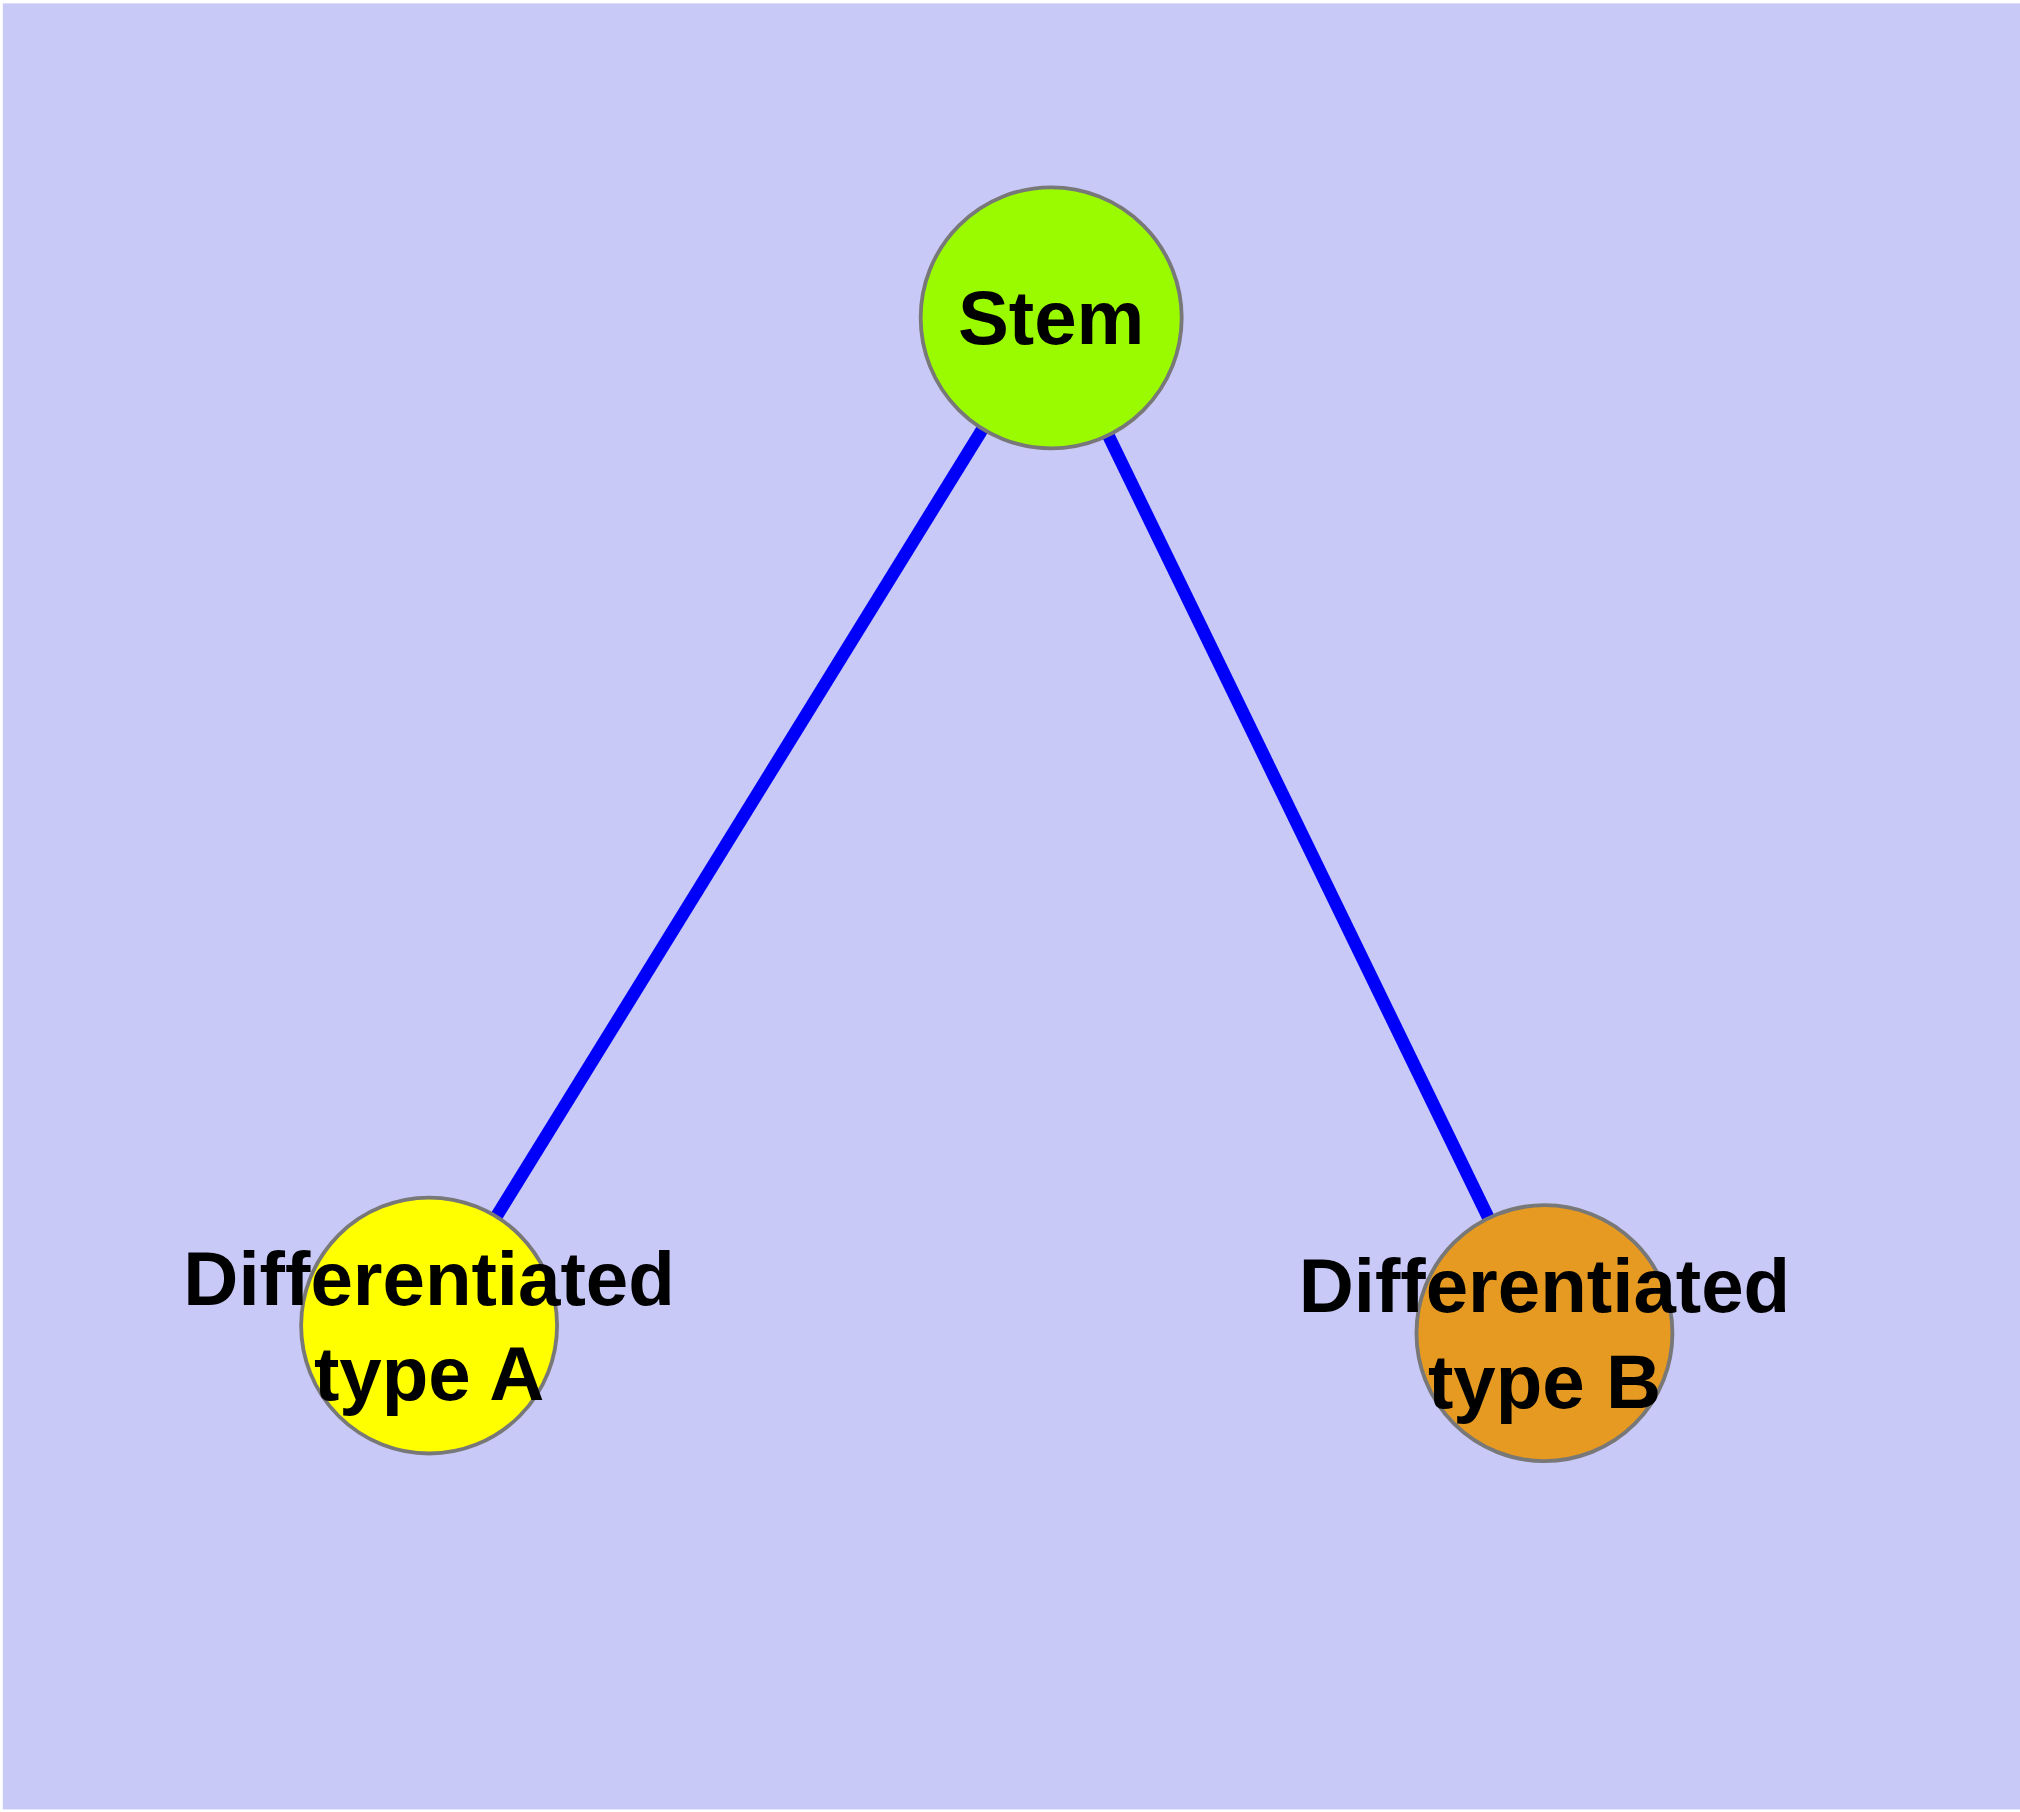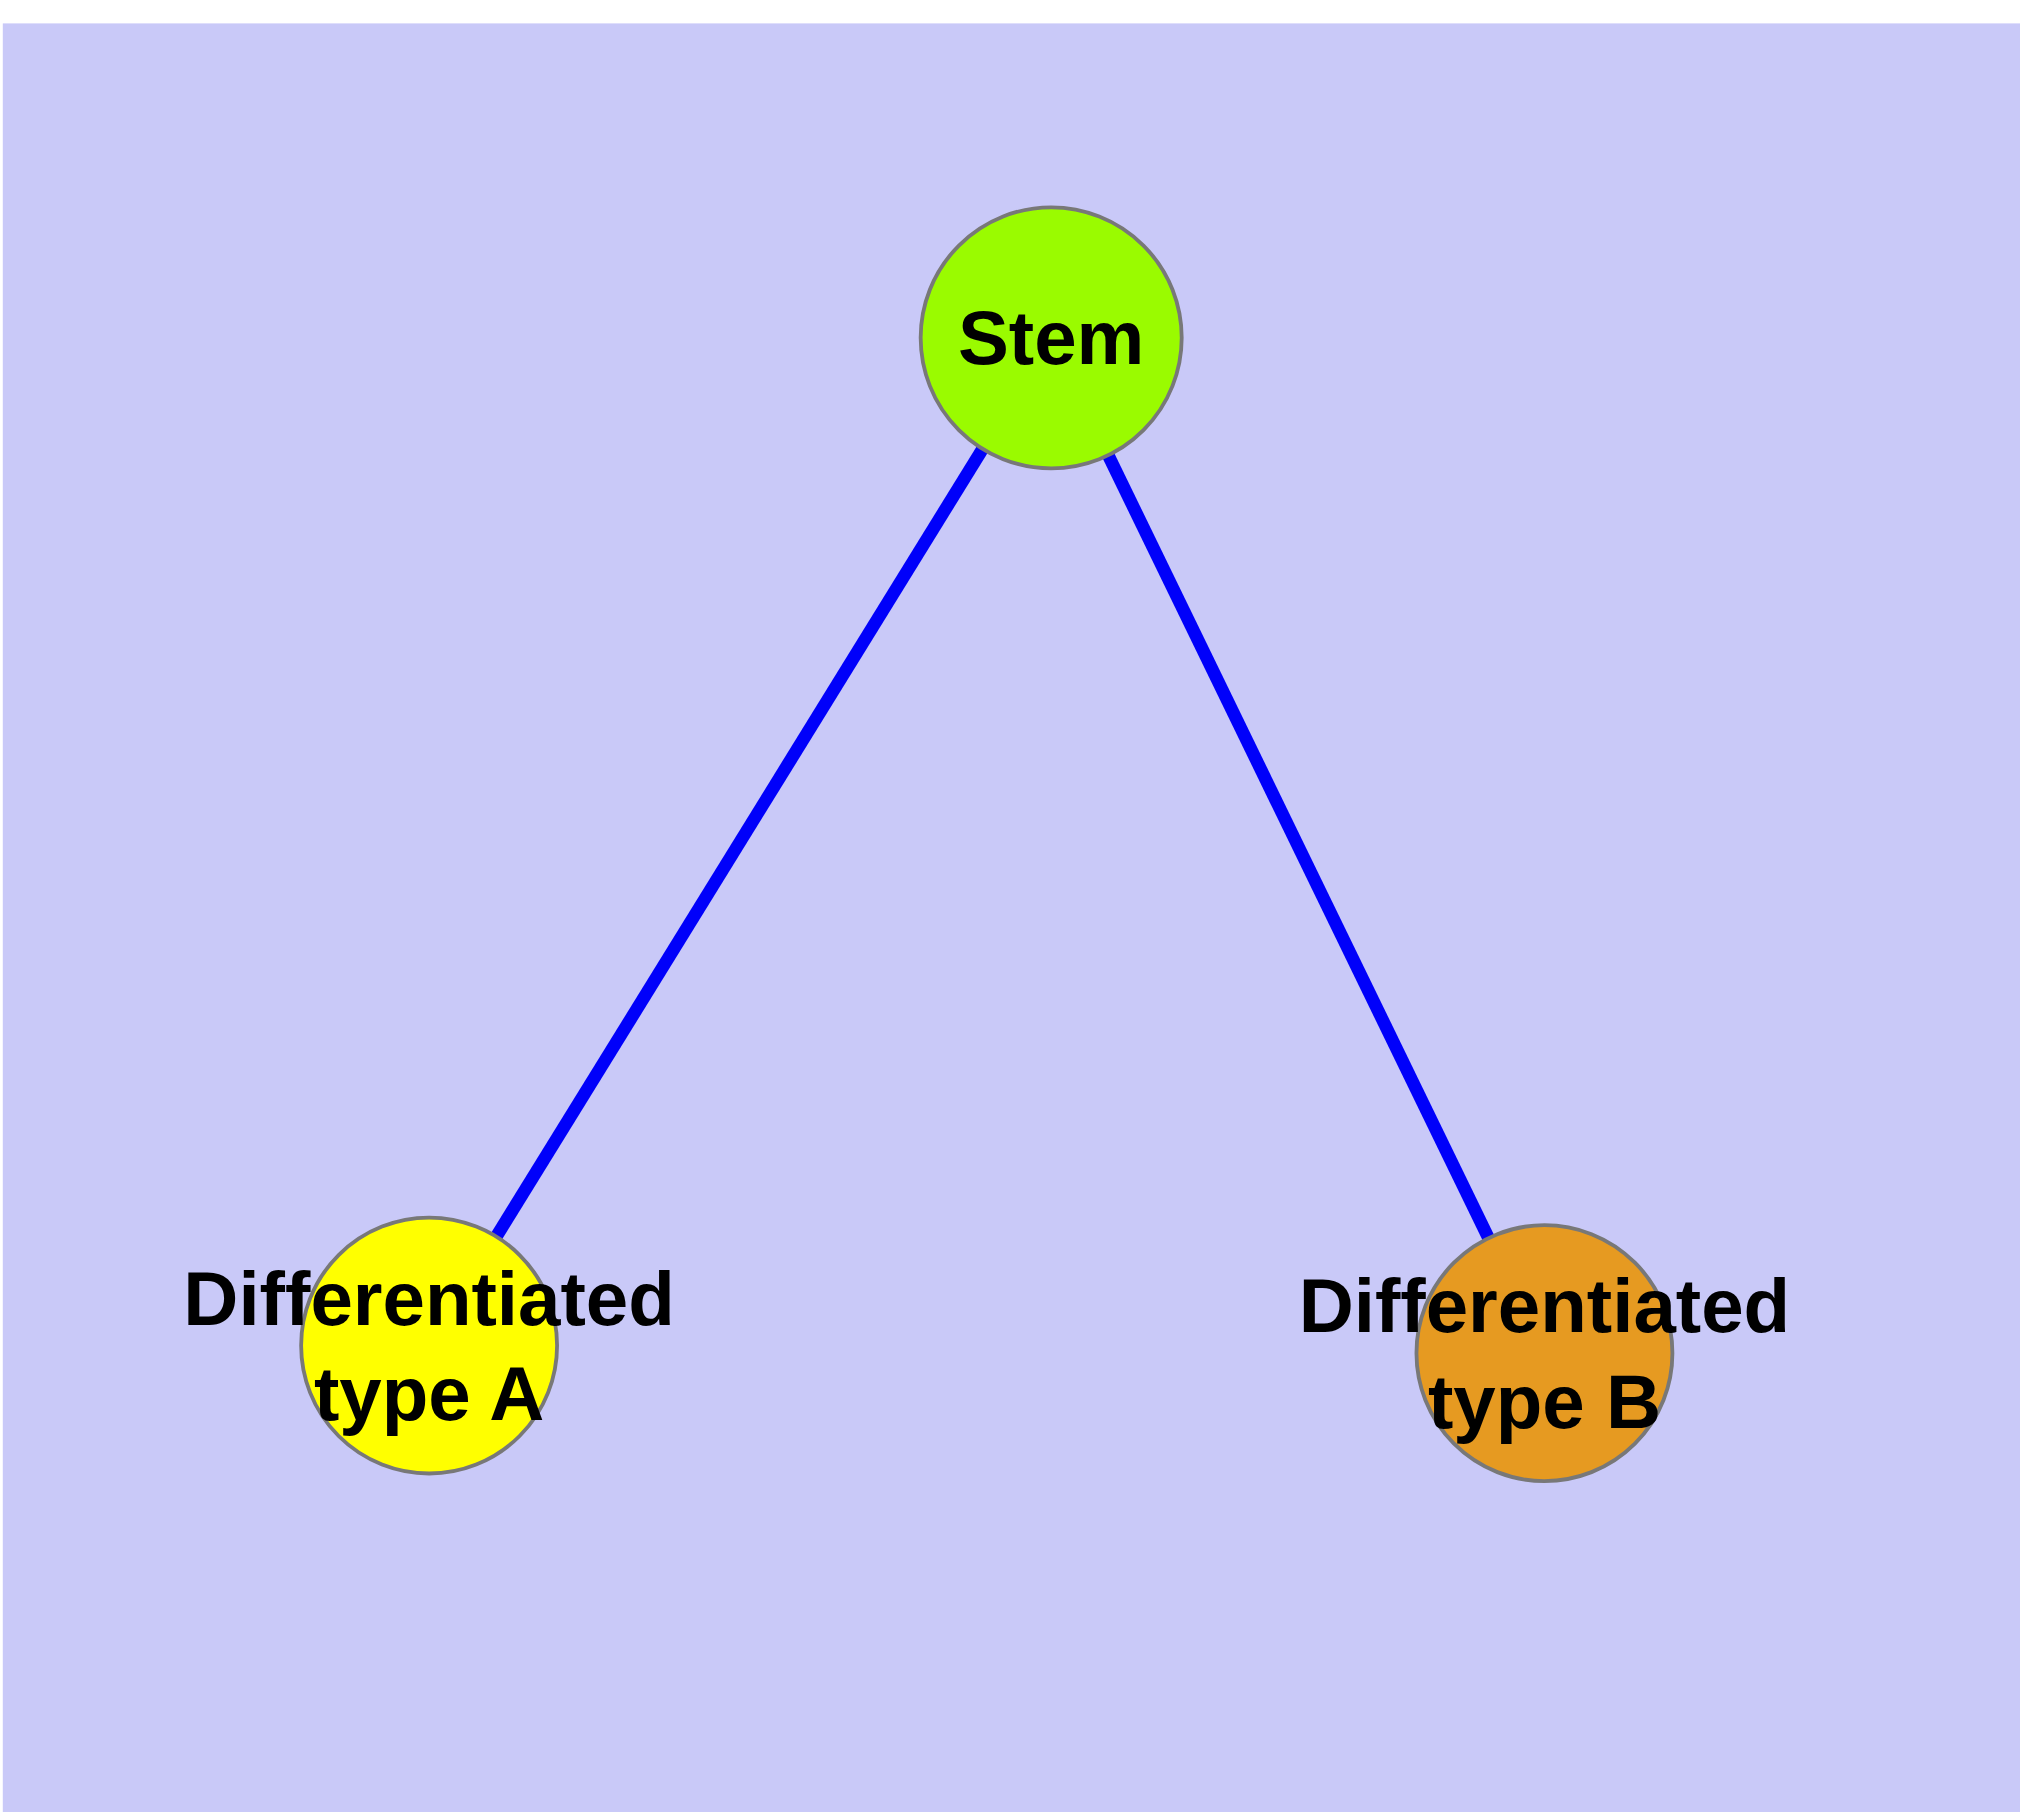--- a/index.html
+++ b/index.html
@@ -8,21 +8,20 @@
     background: #ffffff;
     width: 2021px;
     height: 1812px;
     overflow: hidden;
   }
   #stage {
     position: absolute;
     left: 0; top: 0;
     width: 2021px;
     height: 1440px;
-    margin-top: 20px;
   }
   svg { display: block; }
   .node-label {
     font-family: "Liberation Sans", sans-serif;
     font-weight: bold;
     font-size: 90px;
   }
 </style>
 </head>
 <body>

